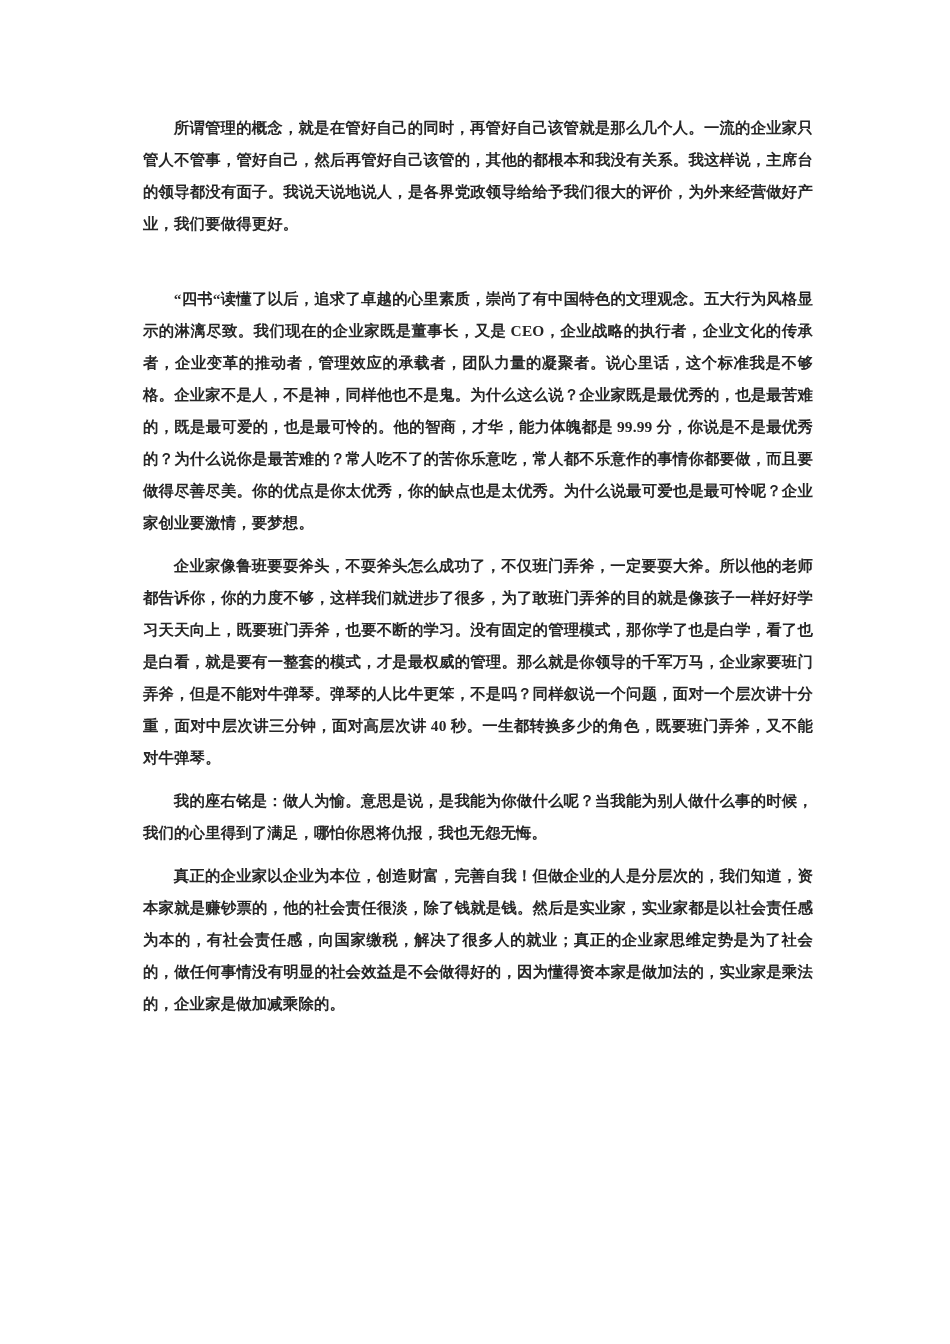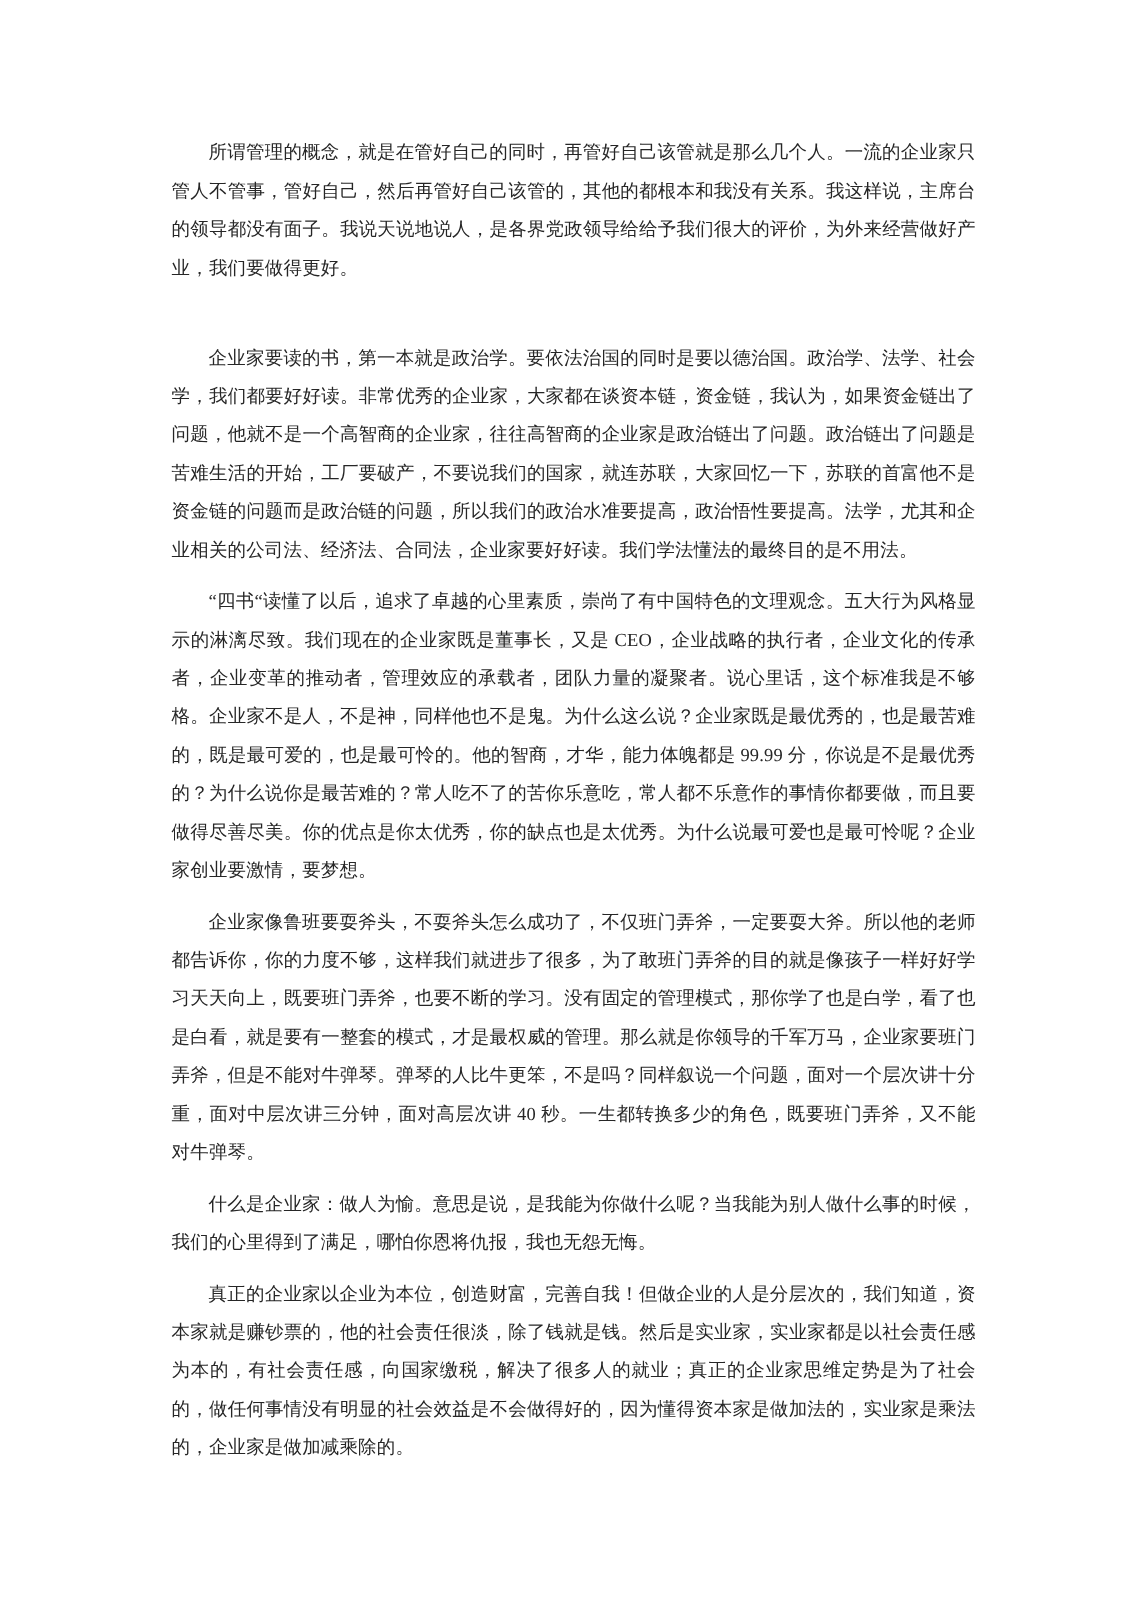--- a/index.html
+++ b/index.html
@@ -35,44 +35,44 @@
   .para {
     margin: 0 0 11px 0;
     font-size: 15.4px;
     line-height: 32px;
     text-align: justify;
     text-justify: inter-character;
     text-indent: 2em;
     letter-spacing: 0.15px;
     color: #262626;
     word-break: break-all;
+    font-weight: bold;
   }
 
   
   .para.gap-large {
     margin-bottom: 43px;
   }
 
   .para:last-child {
     margin-bottom: 0;
   }
 </style>
 </head>
 <body>
 
 <div class="page">
   <div class="doc-body">
 
     <p class="para gap-large">所谓管理的概念，就是在管好自己的同时，再管好自己该管就是那么几个人。一流的企业家只管人不管事，管好自己，然后再管好自己该管的，其他的都根本和我没有关系。我这样说，主席台的领导都没有面子。我说天说地说人，是各界党政领导给给予我们很大的评价，为外来经营做好产业，我们要做得更好。</p>
 
 
-    <p class="para">企业家要读的书，第一本就是政治学。要依法治国的同时是要以德治国。政治学、法学、社会学，我们都要好好读。非常优秀的企业家，大家都在谈资本链，资金链，我认为，如果资金链出了问题，他就不是一个高智商的企业家，往往高智商的企业家是政治链出了问题。政治链出了问题是苦难生活的开始，工厂要破产，不要说我们的国家，就连苏联，大家回忆一下，苏联的首富他不是资金链的问题而是政治链的问题，所以我们的政治水准要提高，政治悟性要提高。法学，尤其和企业相关的公司法、经济法、合同法，企业家要好好读。我们学法懂法的最终目的是不用法。</p>
 
     <p class="para">“四书“读懂了以后，追求了卓越的心里素质，崇尚了有中国特色的文理观念。五大行为风格显示的淋漓尽致。我们现在的企业家既是董事长，又是 CEO，企业战略的执行者，企业文化的传承者，企业变革的推动者，管理效应的承载者，团队力量的凝聚者。说心里话，这个标准我是不够格。企业家不是人，不是神，同样他也不是鬼。为什么这么说？企业家既是最优秀的，也是最苦难的，既是最可爱的，也是最可怜的。他的智商，才华，能力体魄都是 99.99 分，你说是不是最优秀的？为什么说你是最苦难的？常人吃不了的苦你乐意吃，常人都不乐意作的事情你都要做，而且要做得尽善尽美。你的优点是你太优秀，你的缺点也是太优秀。为什么说最可爱也是最可怜呢？企业家创业要激情，要梦想。</p>
 
     <p class="para">企业家像鲁班要耍斧头，不耍斧头怎么成功了，不仅班门弄斧，一定要耍大斧。所以他的老师都告诉你，你的力度不够，这样我们就进步了很多，为了敢班门弄斧的目的就是像孩子一样好好学习天天向上，既要班门弄斧，也要不断的学习。没有固定的管理模式，那你学了也是白学，看了也是白看，就是要有一整套的模式，才是最权威的管理。那么就是你领导的千军万马，企业家要班门弄斧，但是不能对牛弹琴。弹琴的人比牛更笨，不是吗？同样叙说一个问题，面对一个层次讲十分重，面对中层次讲三分钟，面对高层次讲 40 秒。一生都转换多少的角色，既要班门弄斧，又不能对牛弹琴。</p>
 
-    <p class="para">什么是企业家：做人为愉。意思是说，是我能为你做什么呢？当我能为别人做什么事的时候，我们的心里得到了满足，哪怕你恩将仇报，我也无怨无悔。</p>
+    <p class="para">我的座右铭是：做人为愉。意思是说，是我能为你做什么呢？当我能为别人做什么事的时候，我们的心里得到了满足，哪怕你恩将仇报，我也无怨无悔。</p>
 
     <p class="para">真正的企业家以企业为本位，创造财富，完善自我！但做企业的人是分层次的，我们知道，资本家就是赚钞票的，他的社会责任很淡，除了钱就是钱。然后是实业家，实业家都是以社会责任感为本的，有社会责任感，向国家缴税，解决了很多人的就业；真正的企业家思维定势是为了社会的，做任何事情没有明显的社会效益是不会做得好的，因为懂得资本家是做加法的，实业家是乘法的，企业家是做加减乘除的。</p>
 
   </div>
 </div>
 
 </body></html>

